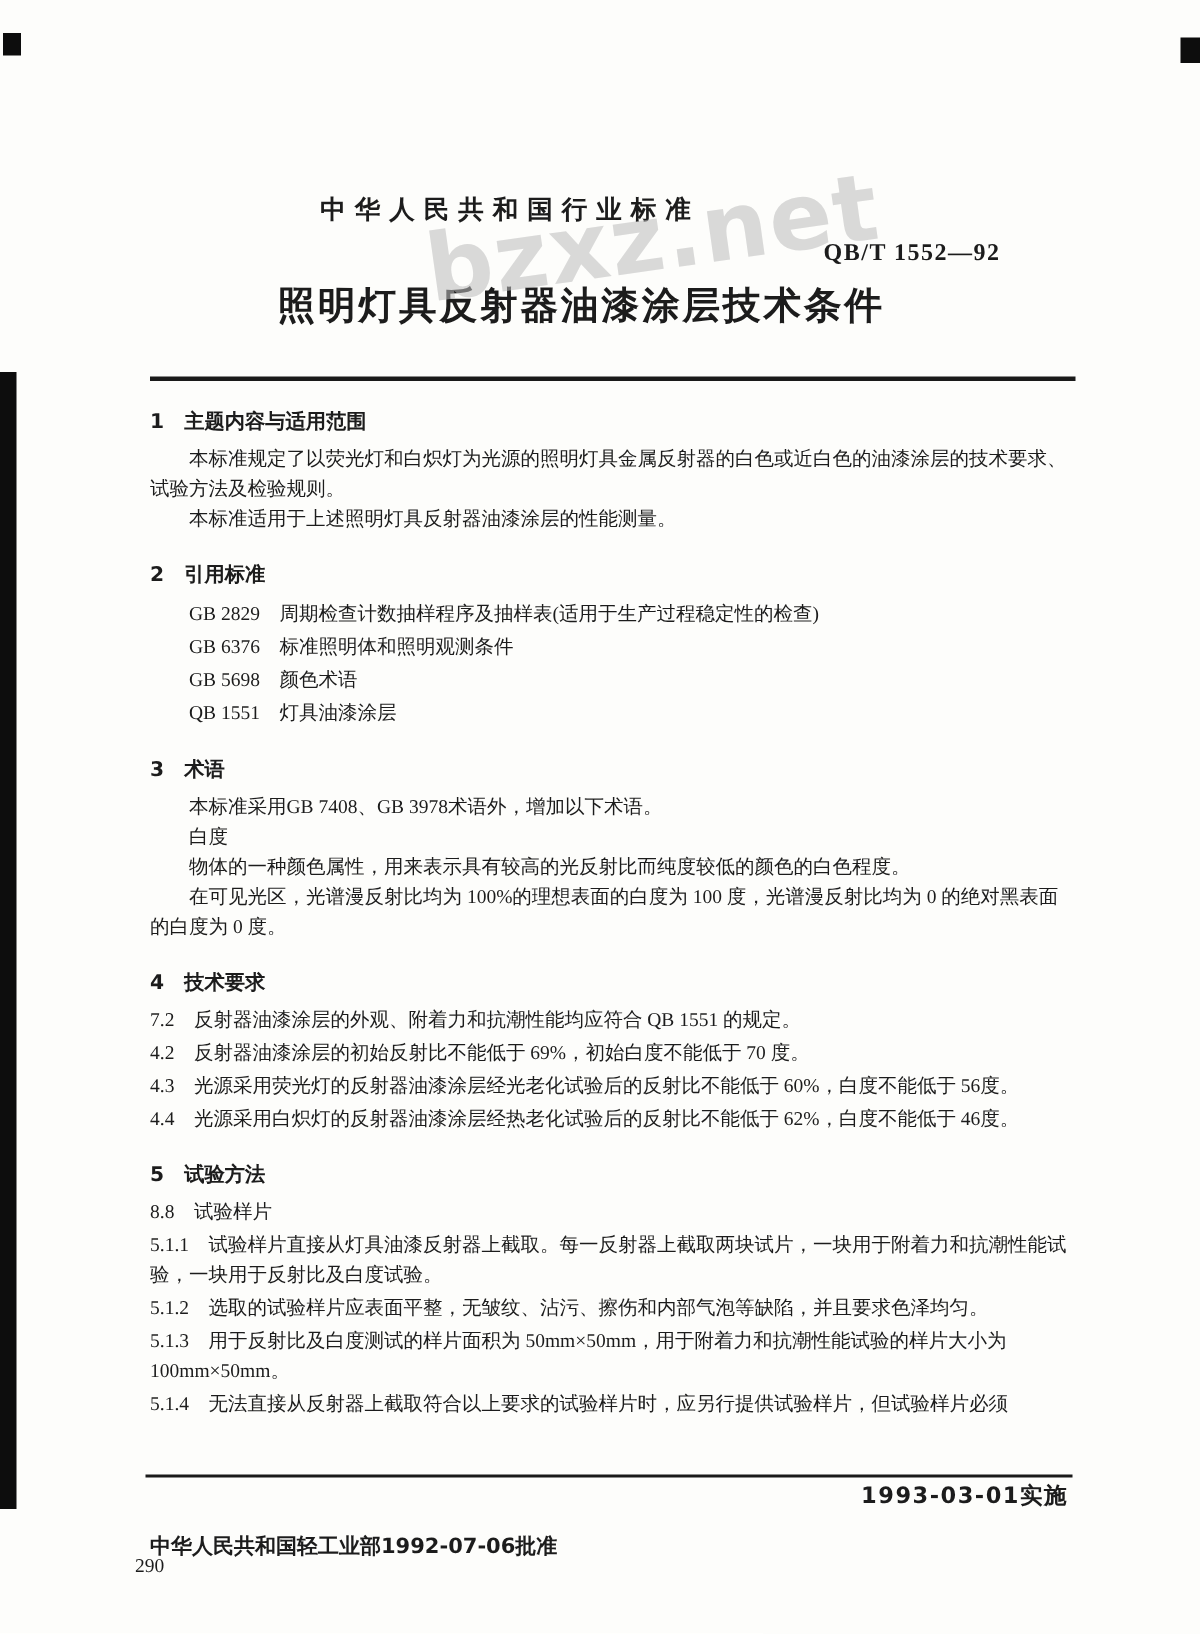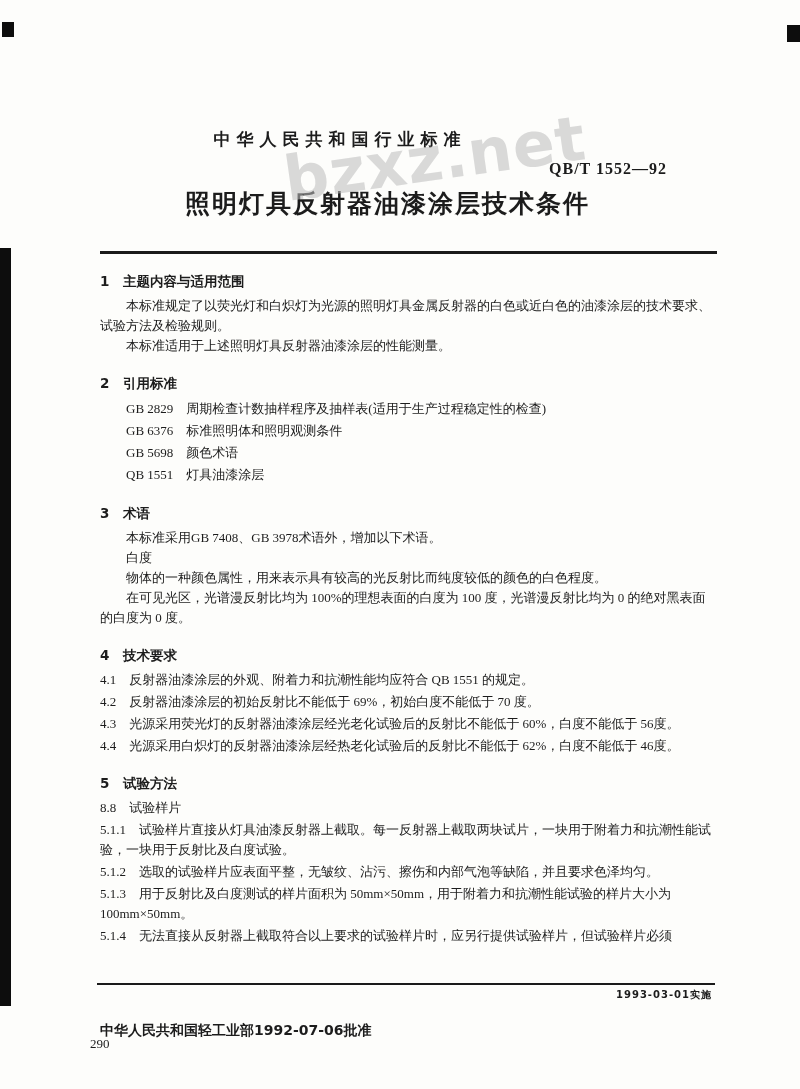--- a/index.html
+++ b/index.html
@@ -108,21 +108,21 @@
     top: 990px;
     font-size: 14px;
     font-weight: 600;
     font-family: "DejaVu Sans", "Liberation Sans", sans-serif;
     margin-top: 32px;
   }
   .footer-implementation {
     position: absolute;
     right: 88px;
     top: 988px;
-    font-size: 10px;
+    font-size: 15px;
     font-weight: 700;
     font-family: "DejaVu Sans", "Liberation Sans", sans-serif;
     letter-spacing: 1px;
   }
   .page-number {
     position: absolute;
     left: 90px;
     top: 1036px;
     font-size: 13px;
   }
@@ -163,21 +163,21 @@
         </section>
         <section class="doc-section">
           <h2 class="sec-heading">3　术语</h2>
           <p class="blk blk-para">本标准采用GB 7408、GB 3978术语外，增加以下术语。</p>
           <p class="blk blk-para">白度</p>
           <p class="blk blk-para">物体的一种颜色属性，用来表示具有较高的光反射比而纯度较低的颜色的白色程度。</p>
           <p class="blk blk-para">在可见光区，光谱漫反射比均为 100%的理想表面的白度为 100 度，光谱漫反射比均为 0 的绝对黑表面的白度为 0 度。</p>
         </section>
         <section class="doc-section">
           <h2 class="sec-heading">4　技术要求</h2>
-          <p class="blk blk-clause">4.1　反射器油漆涂层的外观、附着力和抗潮性能均应符合 QB 1551 的规定。</p>
+          <p class="blk blk-clause">7.2　反射器油漆涂层的外观、附着力和抗潮性能均应符合 QB 1551 的规定。</p>
           <p class="blk blk-clause">4.2　反射器油漆涂层的初始反射比不能低于 69%，初始白度不能低于 70 度。</p>
           <p class="blk blk-clause">4.3　光源采用荧光灯的反射器油漆涂层经光老化试验后的反射比不能低于 60%，白度不能低于 56度。</p>
           <p class="blk blk-clause">4.4　光源采用白炽灯的反射器油漆涂层经热老化试验后的反射比不能低于 62%，白度不能低于 46度。</p>
         </section>
         <section class="doc-section">
           <h2 class="sec-heading">5　试验方法</h2>
           <p class="blk blk-clause">8.8　试验样片</p>
           <p class="blk blk-clause">5.1.1　试验样片直接从灯具油漆反射器上截取。每一反射器上截取两块试片，一块用于附着力和抗潮性能试验，一块用于反射比及白度试验。</p>
           <p class="blk blk-clause">5.1.2　选取的试验样片应表面平整，无皱纹、沾污、擦伤和内部气泡等缺陷，并且要求色泽均匀。</p>
           <p class="blk blk-clause">5.1.3　用于反射比及白度测试的样片面积为 50mm×50mm，用于附着力和抗潮性能试验的样片大小为 100mm×50mm。</p>

